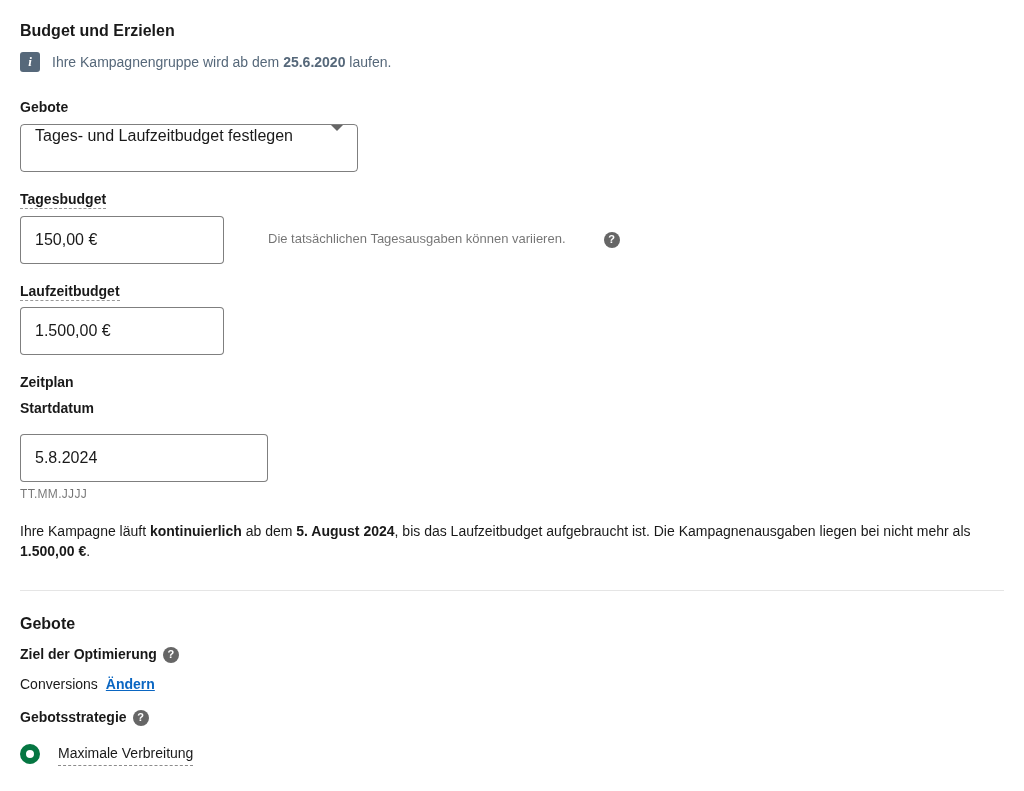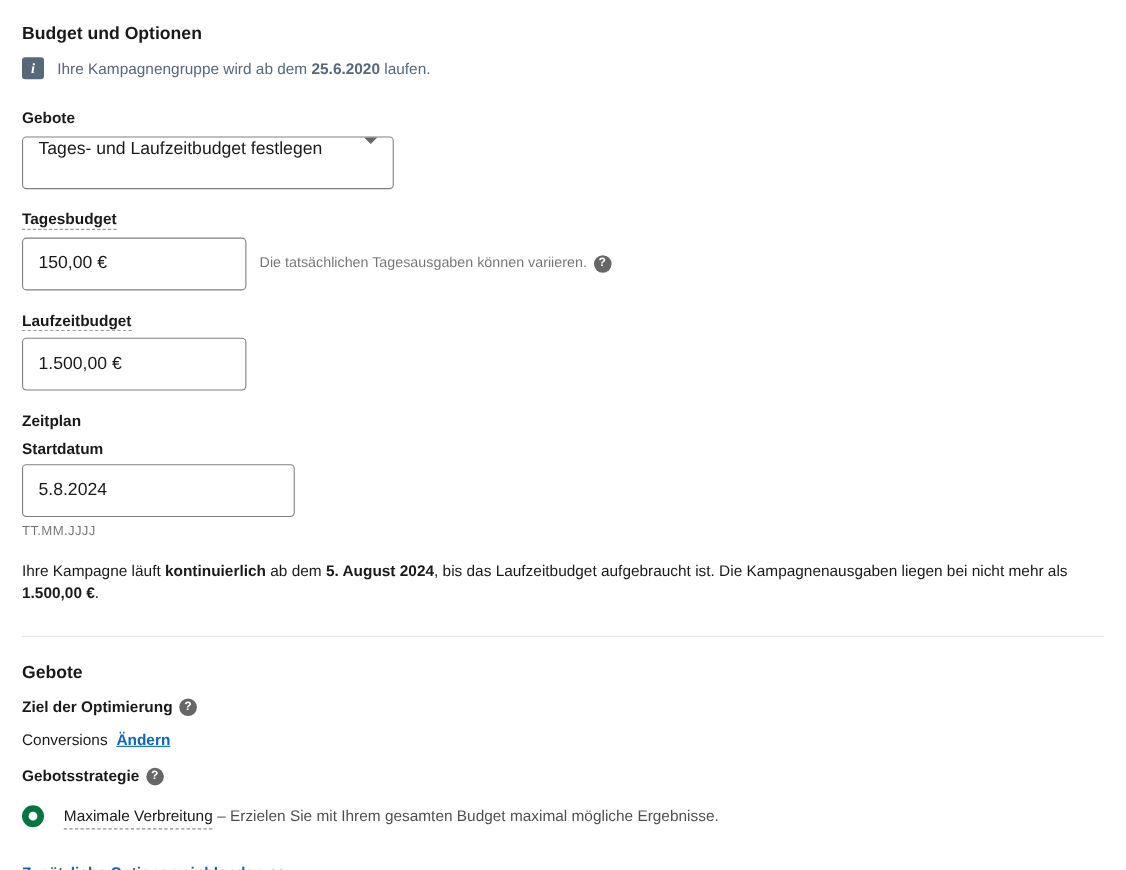--- a/index.html
+++ b/index.html
@@ -63,21 +63,21 @@
     margin-bottom: 18px;
     font-size: 16px;
     color: rgba(0,0,0,0.9);
   }
   .caret {
     width: 0; height: 0;
     border-left: 6px solid transparent;
     border-right: 6px solid transparent;
     border-top: 6px solid #666;
   }
-  .input-row { display: flex; align-items: center; margin-bottom: 18px; }
+  .input-row { display: flex; align-items: center; margin-bottom: 18px; gap: 32px; }
   .text-input {
     width: 204px;
     height: 48px;
     padding: 0 14px;
     border: 1px solid rgba(0,0,0,0.5);
     border-radius: 4px;
     font-size: 16px;
     color: rgba(0,0,0,0.9);
     font-family: inherit;
     background: #fff;
@@ -154,31 +154,31 @@
     display: inline-flex;
     align-items: center;
     font-size: 14px;
   }
   .chevron-down {
     margin-left: 6px;
     display: inline-block;
   }
   .chevron-down svg { display: block; }
   .mt4 { margin-top: 4px; }
-  .mb4 { margin-bottom: 4px; }
+  .mb4 { margin-bottom: 16px; }
   .mt14 { margin-top: 14px; }
   .help-inline { display: inline-flex; align-items: center; }
   .bold { font-weight: 600; }
 </style>
 </head>
 <body>
 
 
 
-<h2 class="section">Budget und Optionen</h2>
+<h2 class="section">Budget und Erzielen</h2>
 
 <div class="info-banner">
   <div class="i-icon">i</div>
   <div>
     <span>Ihre Kampagnengruppe wird ab dem </span><span class="bold">25.6.2020</span><span> laufen.</span>
   </div>
 </div>
 
 <div class="label">Gebote</div>
 <div class="select-box">
@@ -220,21 +220,20 @@
   <span class="link">Ändern</span>
 </div>
 
 <div class="label help-inline mt14">
   <span>Gebotsstrategie</span>
   <span class="help-icon">?</span>
 </div>
 <div class="strategy-row">
   <div class="radio"></div>
   <span class="strategy-label">Maximale Verbreitung</span>
-  <span class="strategy-desc">– Erzielen Sie mit Ihrem gesamten Budget maximal mögliche Ergebnisse.</span>
 </div>
 
 <div class="more-options">
   <span>Zusätzliche Optionen einblenden</span>
   <span class="chevron-down">
     <svg width="14" height="14" viewBox="0 0 24 24" fill="none" stroke="#0a66c2" stroke-width="3" stroke-linecap="round" stroke-linejoin="round">
         <polyline points="6 9 12 15 18 9"></polyline>
       </svg>
   </span>
 </div>

